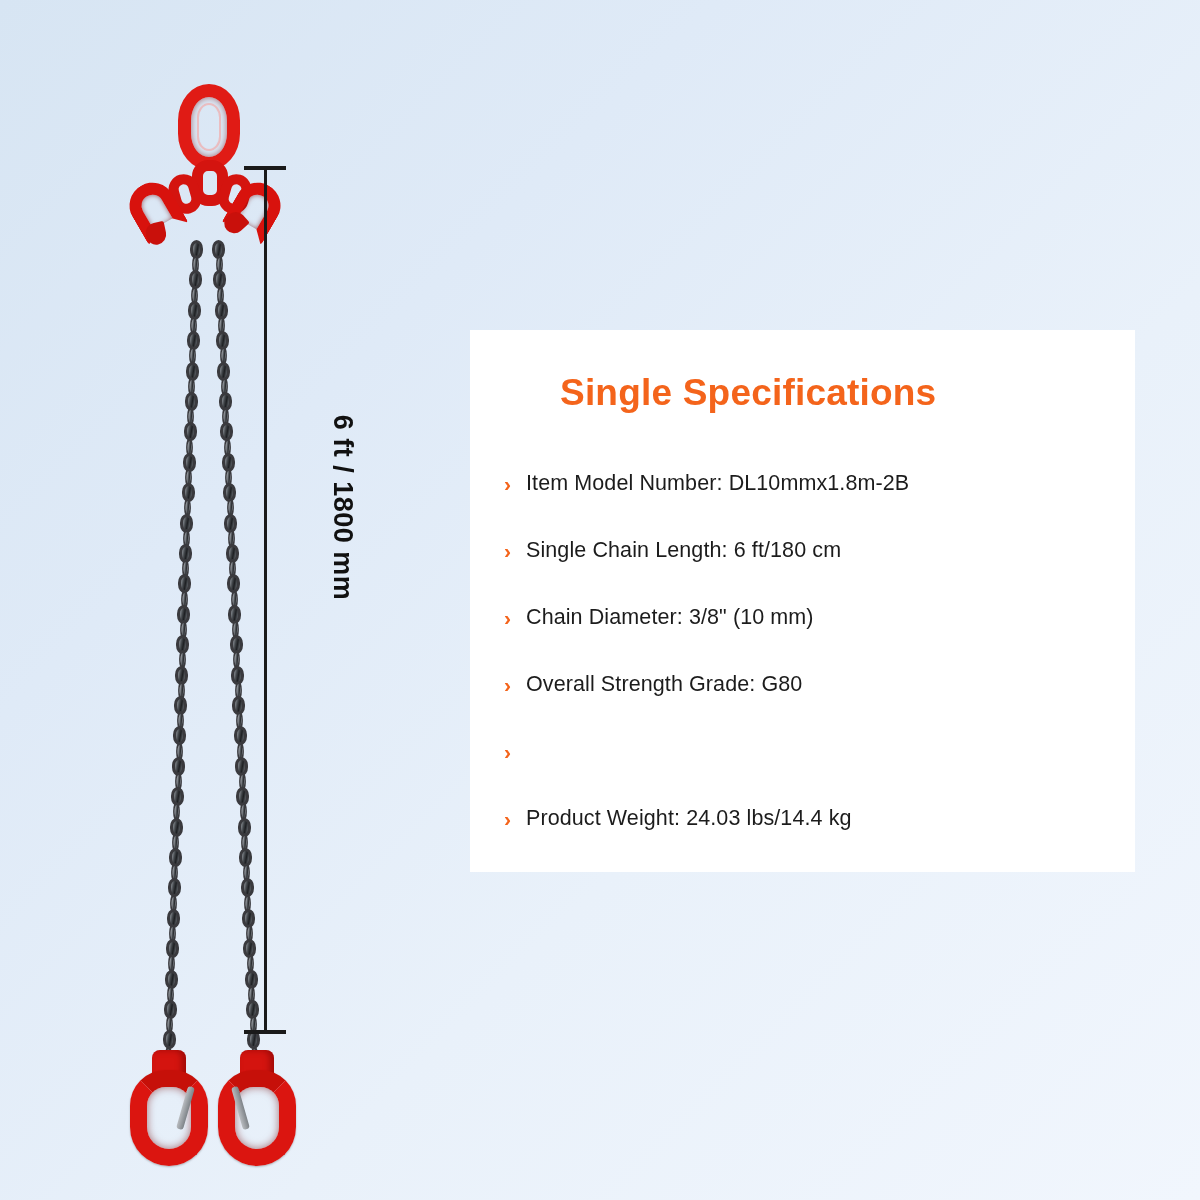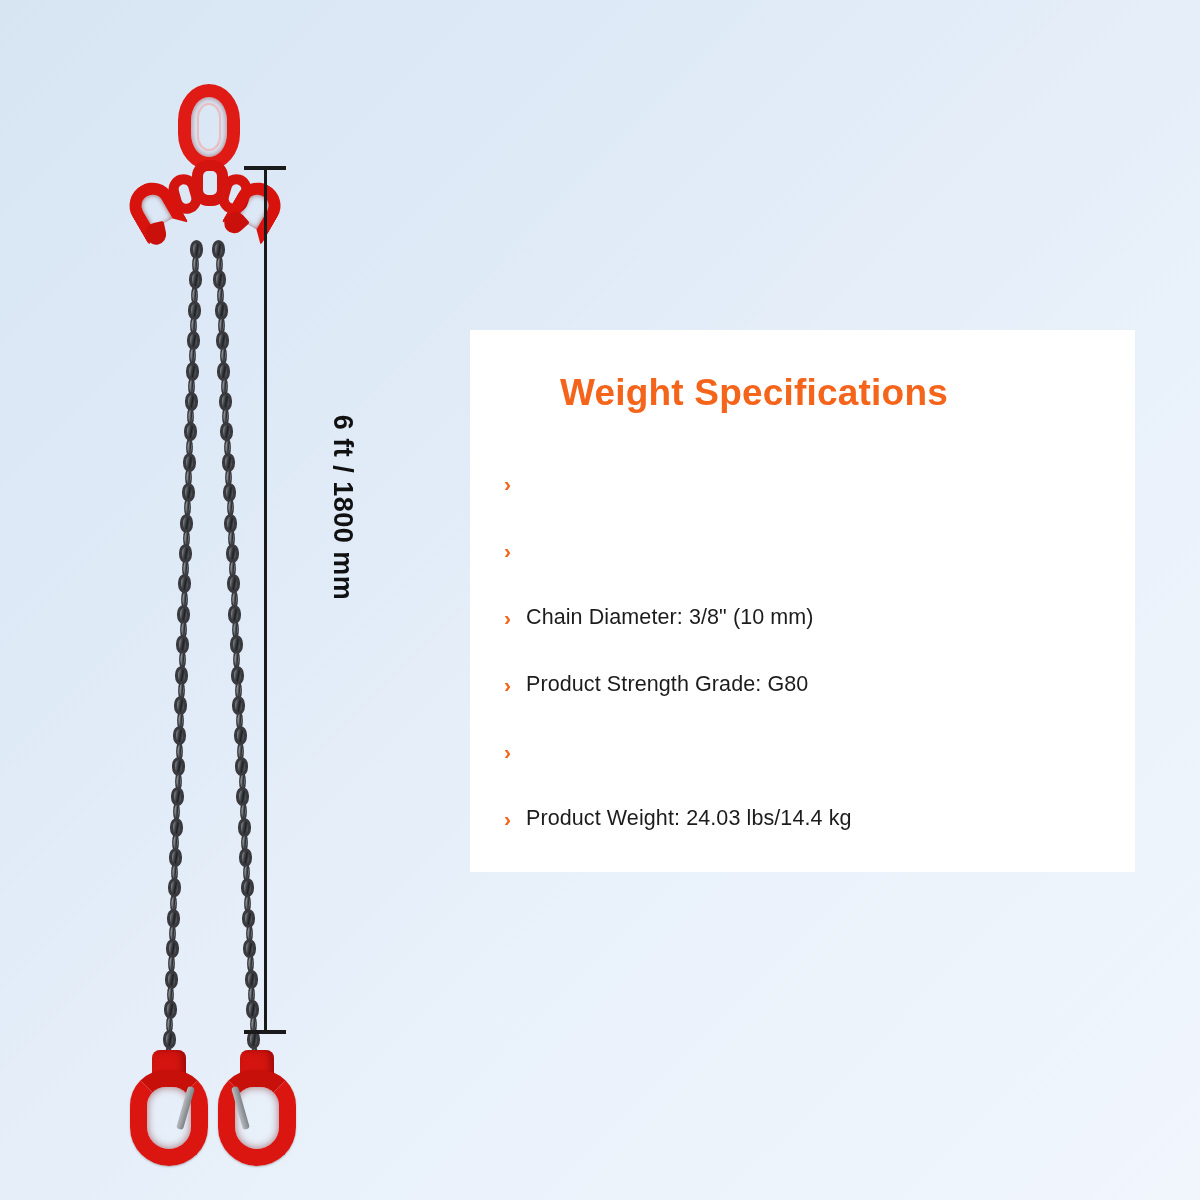--- a/index.html
+++ b/index.html
@@ -264,35 +264,37 @@
   </div>
 
   <div id="dimension">
     <div class="dimcap top"></div>
     <div class="dimline"></div>
     <div class="dimcap bot"></div>
     <div id="dimlabel">6 ft / 1800 mm</div>
   </div>
 
   <div id="speccard">
-    <div id="spec-title">Weight Specifications</div>
+    <div id="spec-title">Single Specifications</div>
     <div id="spec-list">
         <div class="spec-item">
           <span class="chev">›</span>
-        </div>
-        <div class="spec-item">
-          <span class="chev">›</span>
+          <span class="spec-text">Item Model Number: DL10mmx1.8m-2B</span>
+        </div>
+        <div class="spec-item">
+          <span class="chev">›</span>
+          <span class="spec-text">Single Chain Length: 6 ft/180 cm</span>
         </div>
         <div class="spec-item">
           <span class="chev">›</span>
           <span class="spec-text">Chain Diameter: 3/8" (10 mm)</span>
         </div>
         <div class="spec-item">
           <span class="chev">›</span>
-          <span class="spec-text">Product Strength Grade: G80</span>
+          <span class="spec-text">Overall Strength Grade: G80</span>
         </div>
         <div class="spec-item">
           <span class="chev">›</span>
         </div>
         <div class="spec-item">
           <span class="chev">›</span>
           <span class="spec-text">Product Weight: 24.03 lbs/14.4 kg</span>
         </div>
       </div>
   </div>

